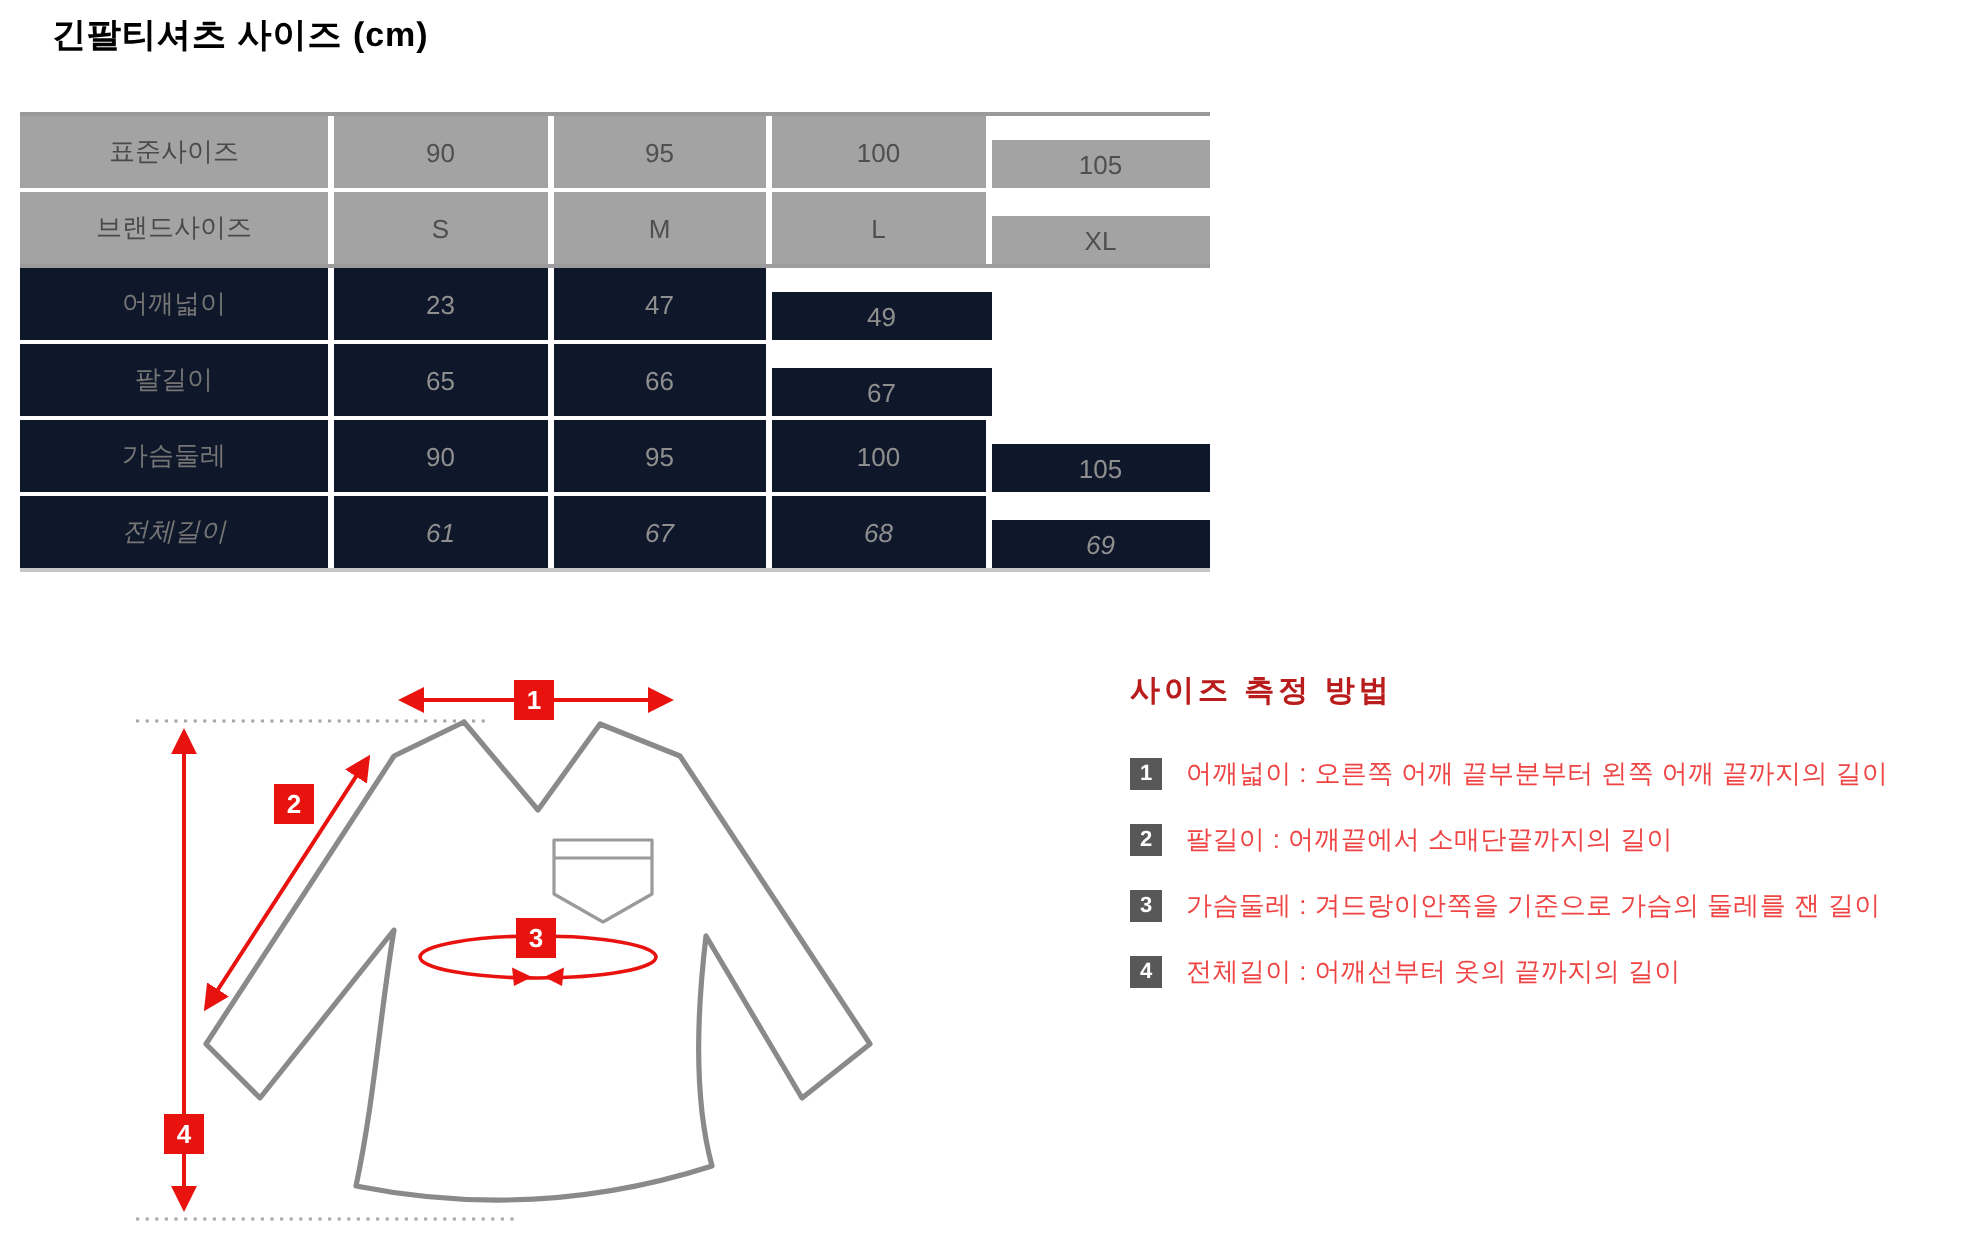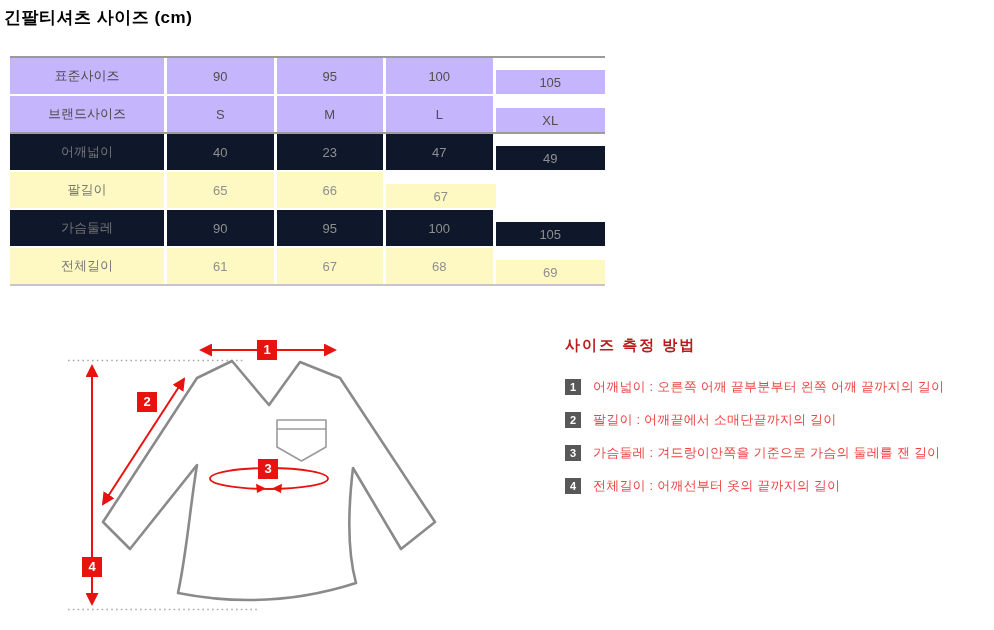--- a/index.html
+++ b/index.html
@@ -1,34 +1,34 @@
 <!DOCTYPE html>
 <html><head>
 <meta charset="utf-8">
 <style>
   html,body{margin:0;padding:0;}
   body{
     width:994px;height:630px;position:relative;background:#ffffff;
     font-family:"Liberation Sans","DejaVu Sans",sans-serif;overflow:hidden;
   }
   .page-title{
-    position:absolute;left:4px;top:6px;font-size:17px;font-weight:bold;color:#000;
+    position:absolute;left:26px;top:6px;font-size:17px;font-weight:bold;color:#000;
     letter-spacing:0.5px;
   }
   
   .size-table{
     position:absolute;left:10px;top:56px;width:595px;
     border-top:2px solid #9a9a9a;border-bottom:2px solid #c6c6c6;
   }
   .trow{display:grid;grid-template-columns:157px 1fr 1fr 1fr 1fr;height:36px;border-bottom:2px solid #ffffff;}
-  .trow:last-child{border-bottom:none;}
-  .trow.hdr .cell{background:#c4b5fd;color:#4f4f4f;text-align:right;}
+  .trow:last-child{border-bottom:none;font-style:italic;}
+  .trow.hdr .cell{background:#a3a3a3;color:#4f4f4f;text-align:right;}
   .trow.hdr-last{border-bottom:2px solid #9c9c9c;}
   .trow.even .cell{background:#0f172a;}
-  .trow.odd .cell{background:#fef9c3;}
+  .trow.odd .cell{background:#0f172a;}
   .cell{
     display:flex;align-items:center;justify-content:center;
     font-size:13px;color:#8f8f8f;border-right:3px solid #ffffff;
   }
   .cell:last-child{border-right:none;margin-top:12px;}
   .cell.lab{color:#757575;}
   .trow.hdr .cell.lab{color:#4a4a4a;}
   
   .diagram-wrap{position:absolute;left:60px;top:325px;width:420px;height:305px;}
   
@@ -57,21 +57,20 @@
   </div>
   <div class="trow hdr hdr-last">
     <div class="cell lab">브랜드사이즈</div>
     <div class="cell">S</div>
     <div class="cell">M</div>
     <div class="cell">L</div>
     <div class="cell">XL</div>
   </div>
   <div class="trow even">
     <div class="cell lab">어깨넓이</div>
-    <div class="cell">40</div>
     <div class="cell">23</div>
     <div class="cell">47</div>
     <div class="cell">49</div>
   </div>
   <div class="trow odd">
     <div class="cell lab">팔길이</div>
     <div class="cell">65</div>
     <div class="cell">66</div>
     <div class="cell">67</div>
   </div>

